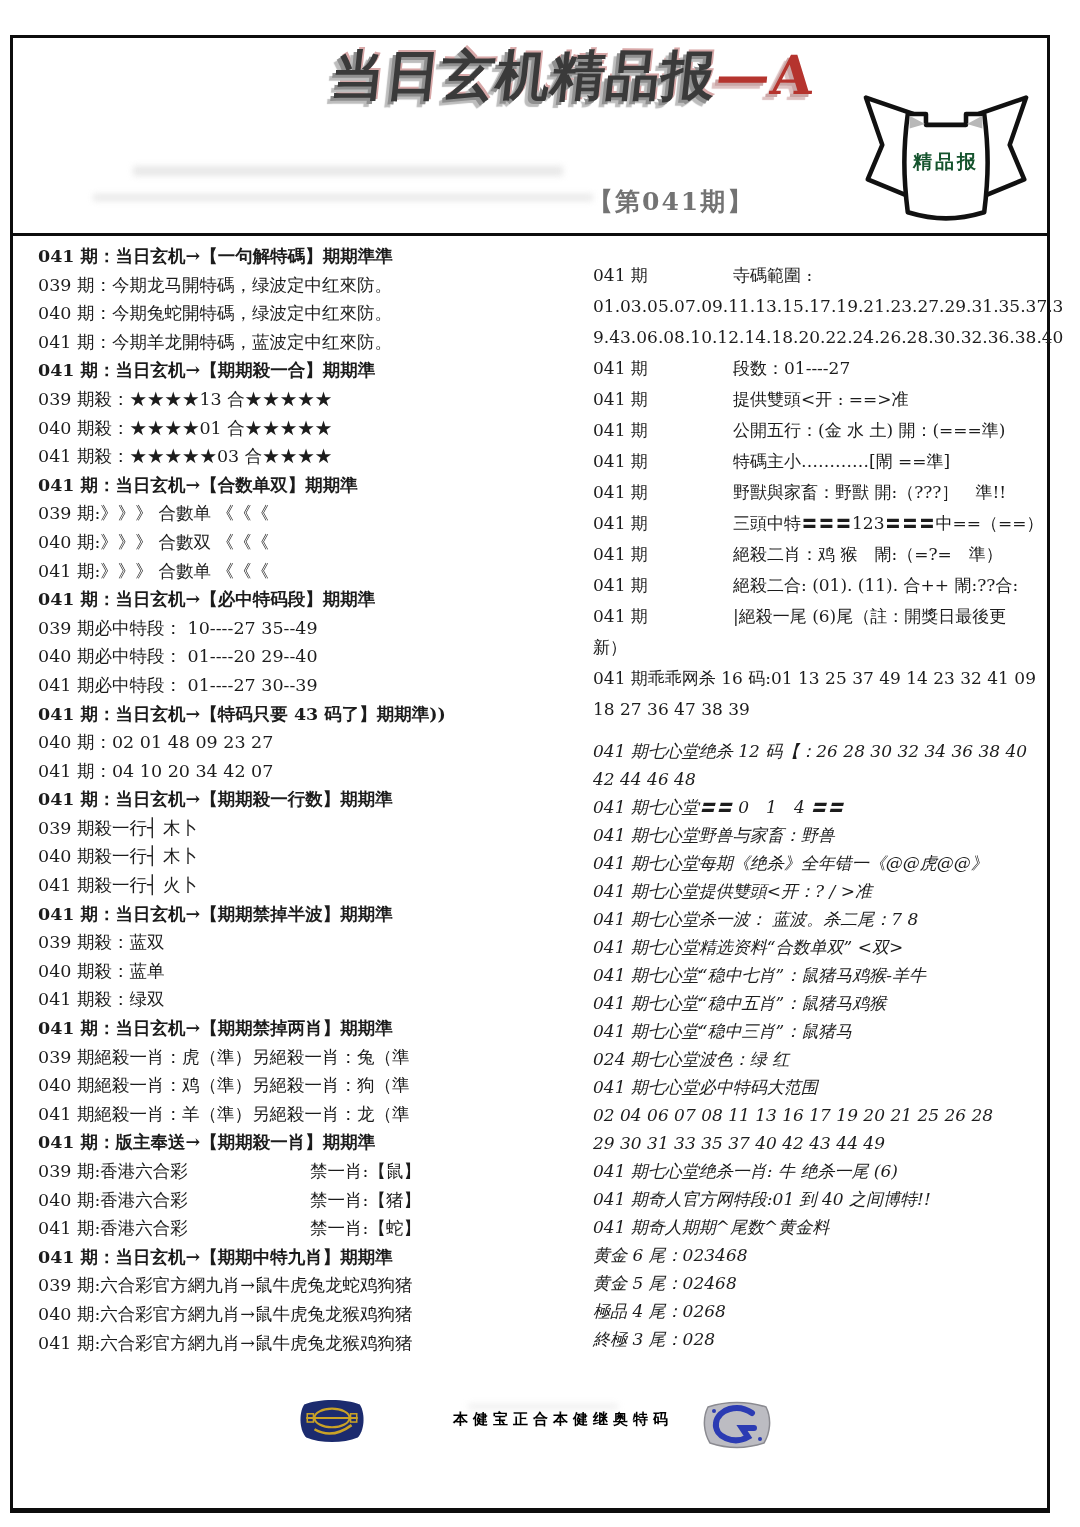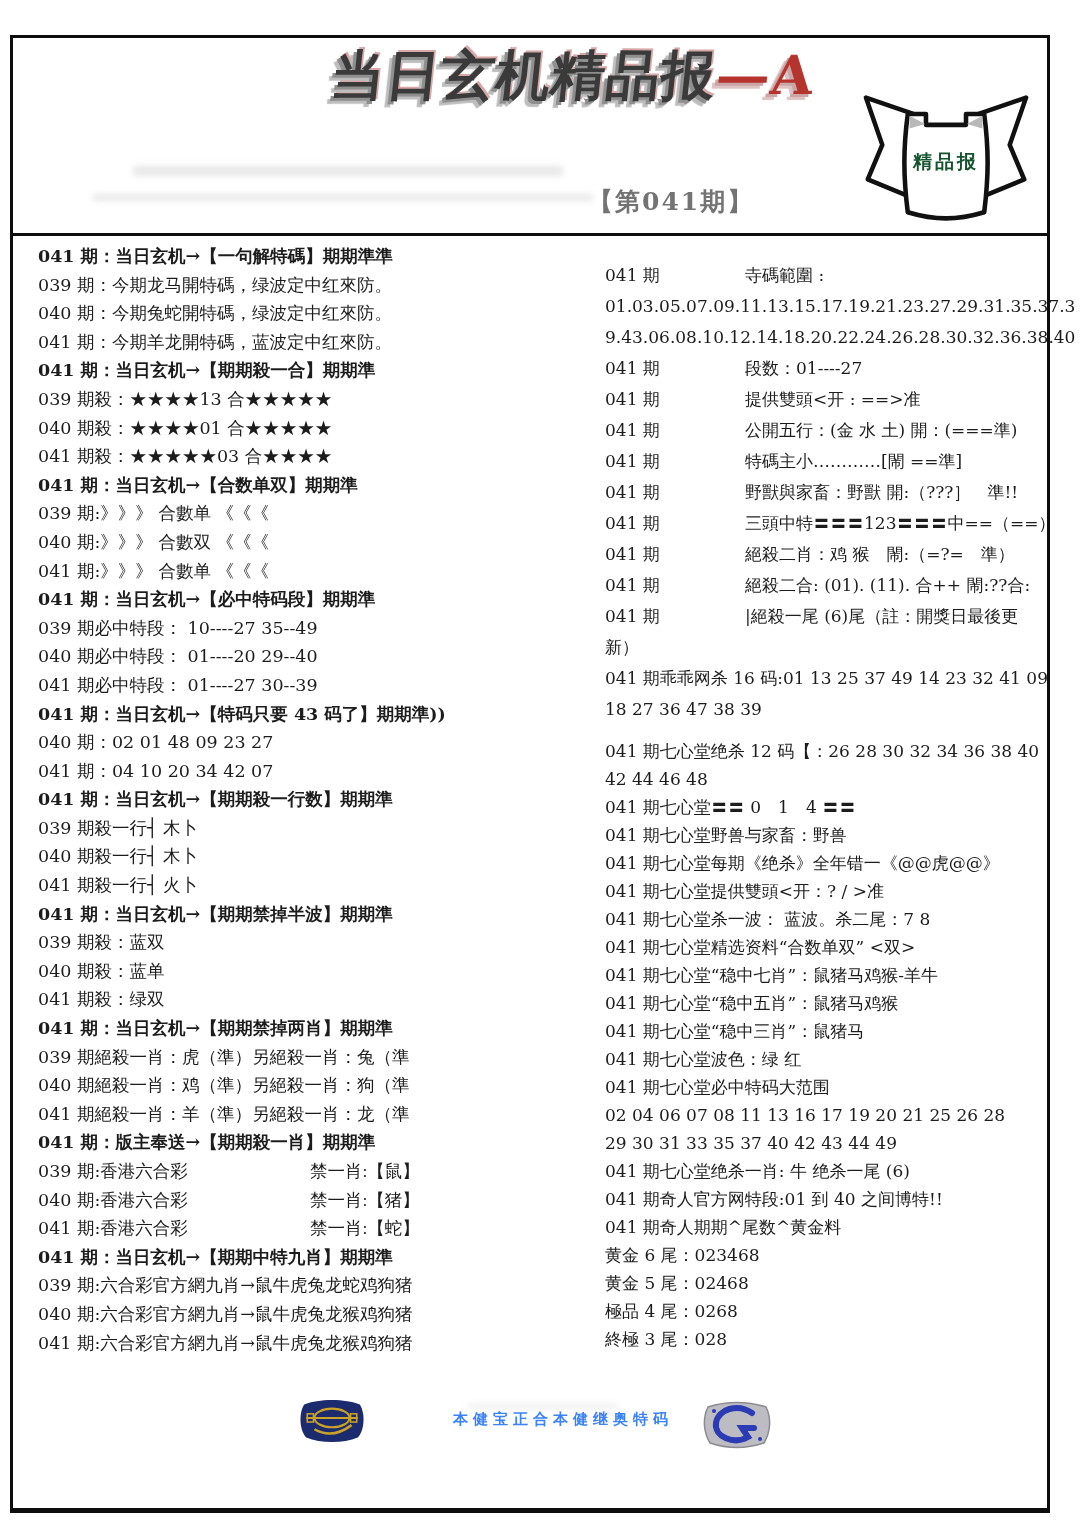--- a/index.html
+++ b/index.html
@@ -19,32 +19,32 @@
   .sm2{left:80px;top:156px;width:500px;height:7px;}
   .sm3{left:455px;top:1366px;width:150px;height:5px;opacity:.5;}
   
   .badge{position:absolute;right:10px;top:45px;width:182px;height:150px;}
   .badge svg{position:absolute;inset:0;}
   .badge-label{position:absolute;left:0;top:66px;width:100%;text-align:center;
                font-size:19px;font-weight:700;color:#14532d;letter-spacing:3px;}
   
   .left-col{position:absolute;left:25px;top:204px;width:575px;}
   .lrow{position:relative;height:28.6px;line-height:28.6px;font-size:17.5px;white-space:nowrap;}
-  .lrow .rpart{position:absolute;left:272px;top:0;font-family:Liberation Serif, serif;}
-  .right-col{position:absolute;left:592px;top:222px;width:438px;}
+  .lrow .rpart{position:absolute;left:272px;top:0;}
+  .right-col{position:absolute;left:580px;top:222px;width:438px;}
   .rrow{display:flex;height:31px;line-height:31px;font-size:17px;white-space:nowrap;}
   .rrow .lbl{width:140px;flex:none;}
-  .rrow.g2{height:28px;line-height:28px;}
+  .rrow.g2{height:28px;line-height:28px;font-style:italic;}
   .rrow.gap{margin-top:12px;}
   .bold{font-weight:700;}
   
   .footer-logo-l{position:absolute;left:285px;top:1360px;width:68px;height:46px;}
   .footer-logo-r{position:absolute;left:687px;top:1363px;width:74px;height:48px;}
   .calligraphy{position:absolute;left:405px;top:1372px;width:290px;text-align:center;
-               font-size:15px;font-weight:700;color:#3b82f6;letter-spacing:5px;white-space:nowrap;}
+               font-size:15px;font-weight:700;color:#000000;letter-spacing:5px;white-space:nowrap;}
 </style>
 </head>
 <body>
 
 <div class="page">
 
   <div class="header">
     <div class="smudge sm1"></div>
     <div class="smudge sm2"></div>
     <div class="title"><span>当日玄机精品报</span><span class="suffix">—A</span></div>
@@ -323,21 +323,21 @@
       <div class="row rrow g2">
 
         <span class="mpart">041 期七心堂“稳中五肖”：鼠猪马鸡猴</span>
       </div>
       <div class="row rrow g2">
 
         <span class="mpart">041 期七心堂“稳中三肖”：鼠猪马</span>
       </div>
       <div class="row rrow g2">
 
-        <span class="mpart">041 期七心堂波色：绿 红</span>
+        <span class="mpart">024 期七心堂波色：绿 红</span>
       </div>
       <div class="row rrow g2">
 
         <span class="mpart">041 期七心堂必中特码大范围</span>
       </div>
       <div class="row rrow g2">
 
         <span class="mpart">02 04 06 07 08 11 13 16 17 19 20 21 25 26 28</span>
       </div>
       <div class="row rrow g2">

